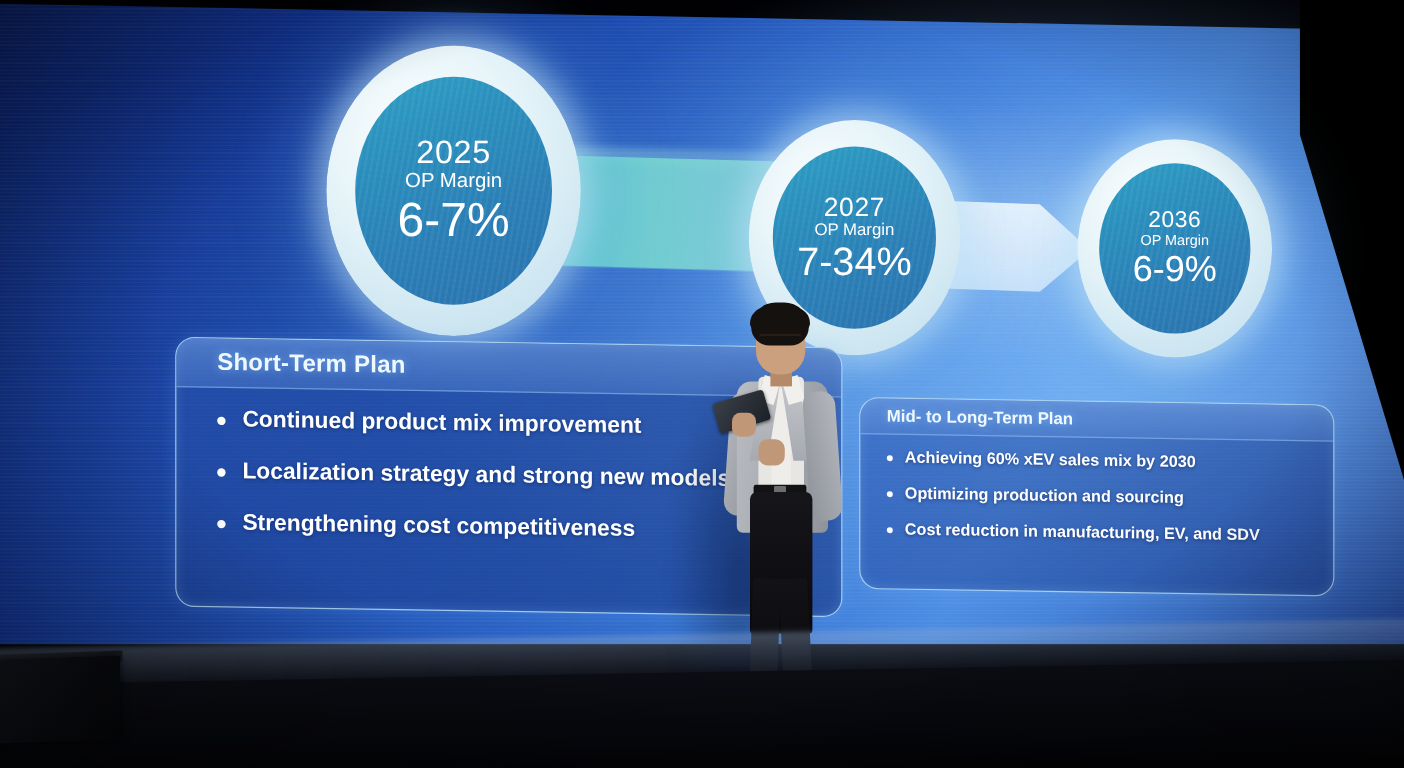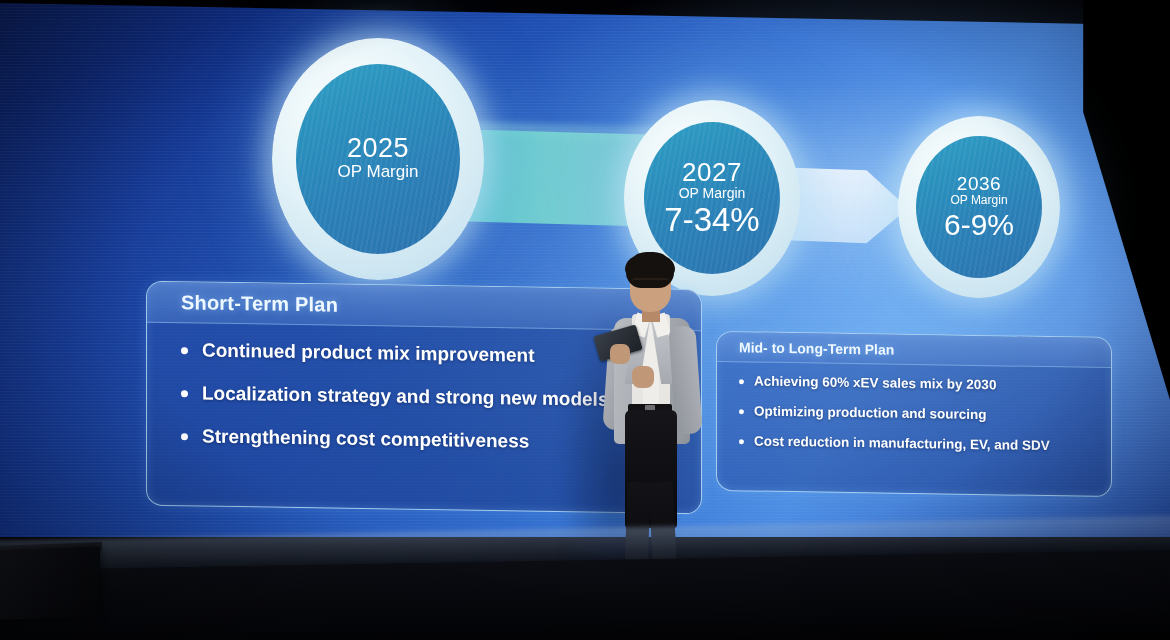--- a/index.html
+++ b/index.html
@@ -78,21 +78,21 @@
   
   #circ1{ left:272px; top:38px; width:212px; height:242px; }
   #circ1 .core{ left:24px; top:26px; width:164px; height:190px; }
   #circ1 .c-year{ font-size:27px; margin-bottom:1px;}
   #circ1 .c-label{ font-size:17px; margin-bottom:3px;}
   #circ1 .c-val{ font-size:40px;}
 
   
   #circ2{ left:624px; top:100px; width:176px; height:196px; }
   #circ2 .core{ left:20px; top:22px; width:136px; height:152px; }
-  #circ2 .c-year{ font-size:26px;}
+  #circ2 .c-year{ font-size:22px;}
   #circ2 .c-label{ font-size:14px; margin-bottom:2px;}
   #circ2 .c-val{ font-size:33px;}
 
   
   #circ3{ left:898px; top:116px; width:162px; height:182px; }
   #circ3 .core{ left:18px; top:20px; width:126px; height:142px; }
   #circ3 .c-year{ font-size:19px;}
   #circ3 .c-label{ font-size:12px; margin-bottom:2px;}
   #circ3 .c-val{ font-size:30px;}
 
@@ -230,20 +230,21 @@
   <div id="rightDark"></div>
 
   <div id="bandGlowTop"></div>
   <div id="band"></div>
   <div id="arrow"></div>
 
   <div id="circ1" class="circle ring">
     <div class="core">
       <div class="c-year">2025</div>
       <div class="c-label">OP Margin</div>
+      <div class="c-val">6-7%</div>
     </div>
   </div>
 
   <div id="circ2" class="circle ring">
     <div class="core">
       <div class="c-year">2027</div>
       <div class="c-label">OP Margin</div>
       <div class="c-val">7-34%</div>
     </div>
   </div>

